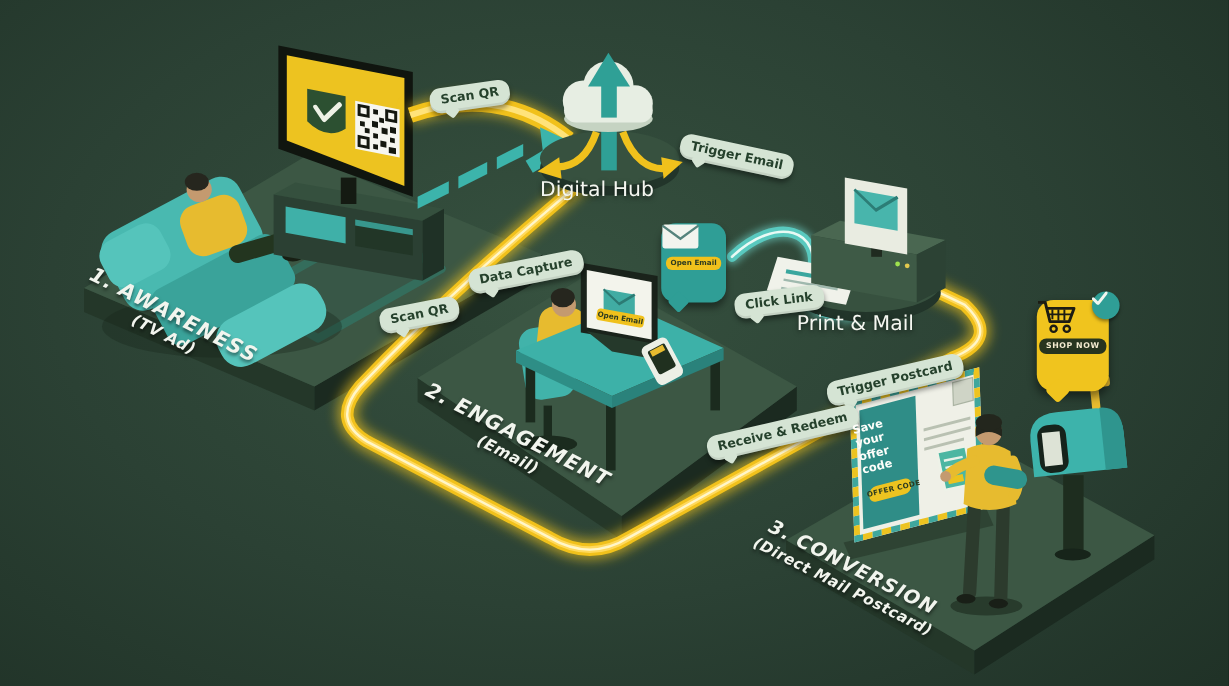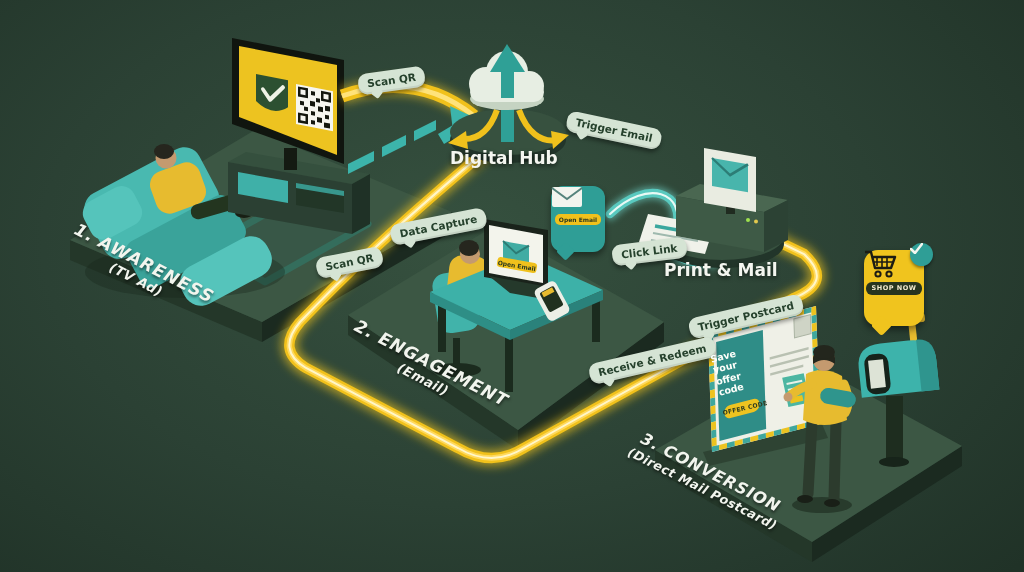--- a/index.html
+++ b/index.html
@@ -5,21 +5,21 @@
   html,body{margin:0;padding:0;background:#16211a;}
   #stage{position:relative;width:1024px;height:572px;overflow:hidden;
          font-family:"DejaVu Sans",sans-serif;
          background:radial-gradient(ellipse 760px 480px at 45% 42%, #36513f 0%, #2b4134 55%, #203227 100%);}
   svg{position:absolute;left:0;top:0;}
   .callout{position:absolute;z-index:6;background:#d5e4d4;color:#25412c;
            font-weight:700;font-size:10.5px;line-height:1;padding:5px 9px;border-radius:9px;
            box-shadow:0 3px 4px rgba(0,0,0,.4), inset 0 -2px 0 rgba(0,0,0,.08);white-space:nowrap;}
   .callout::after{content:"";position:absolute;left:13px;bottom:-4px;width:9px;height:9px;
            background:inherit;transform:rotate(45deg);border-radius:2px;}
-  .node-title{position:absolute;z-index:6;color:#f4f6f0;font-weight:700;font-size:17px;
+  .node-title{position:absolute;z-index:6;color:#f4f6f0;font-weight:400;font-size:17px;
            text-shadow:0 2px 4px rgba(0,0,0,.55);white-space:nowrap;}
   .stage-label{position:absolute;z-index:6;color:#f2f5ee;font-style:italic;font-weight:800;
            text-align:center;text-shadow:1px 2px 3px rgba(0,0,0,.5);letter-spacing:1px;line-height:1.25;}
   .stage-label .s{font-weight:700;letter-spacing:.5px;}
   .email-bubble{position:absolute;z-index:6;left:551px;top:186px;width:54px;height:66px;
            background:#2f9e96;border-radius:12px;display:flex;flex-direction:column;
            align-items:center;justify-content:center;gap:5px;
            box-shadow:0 4px 6px rgba(0,0,0,.4);}
   .email-bubble::after{content:"";position:absolute;left:8px;bottom:-6px;width:13px;height:13px;
            background:#2f9e96;transform:rotate(45deg);border-radius:2px;}

